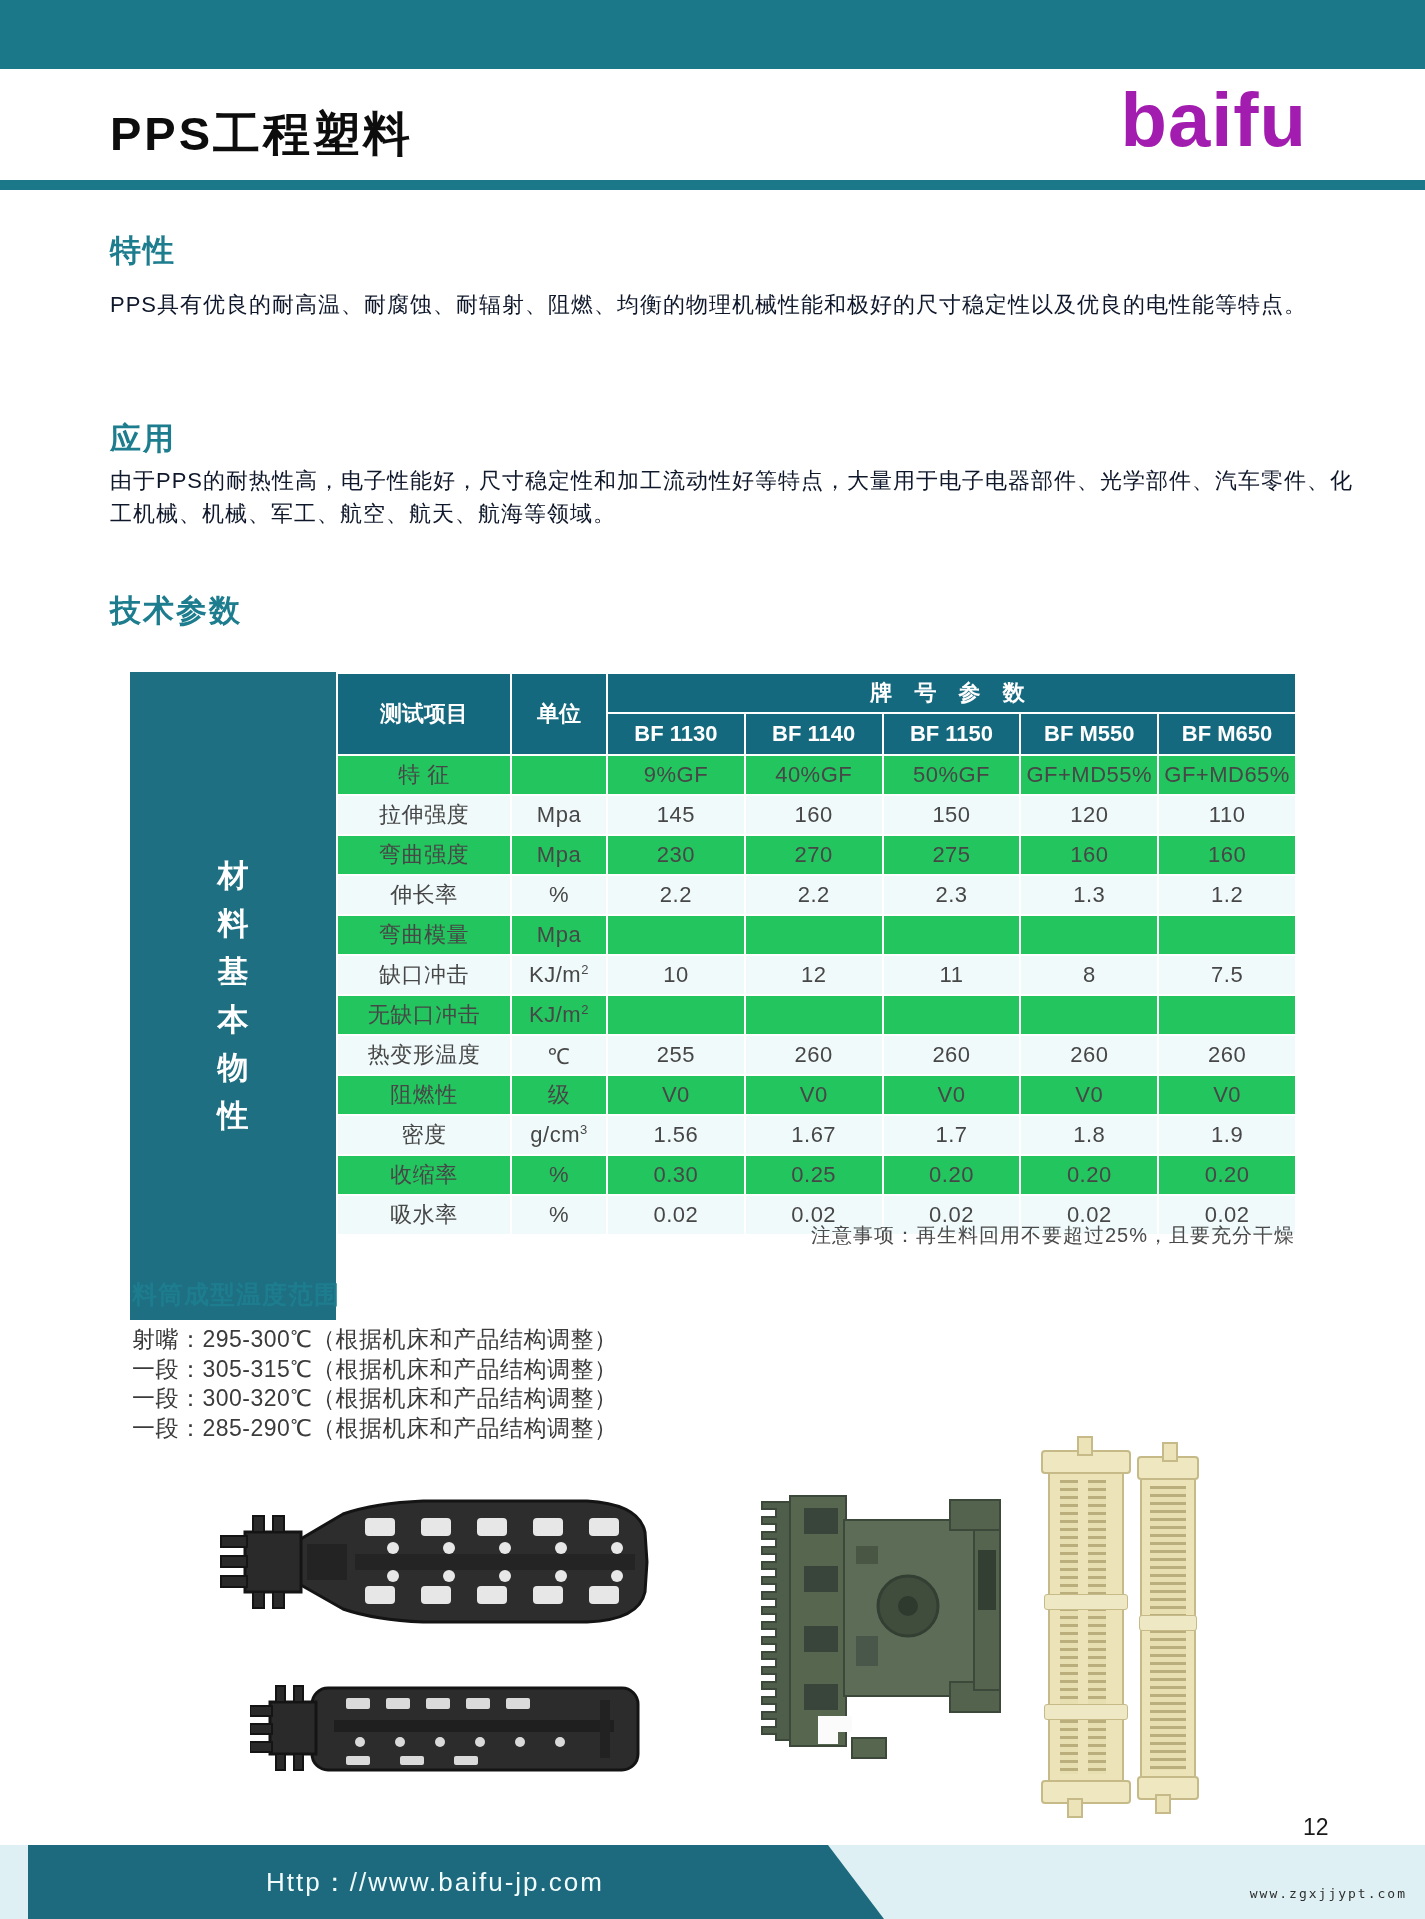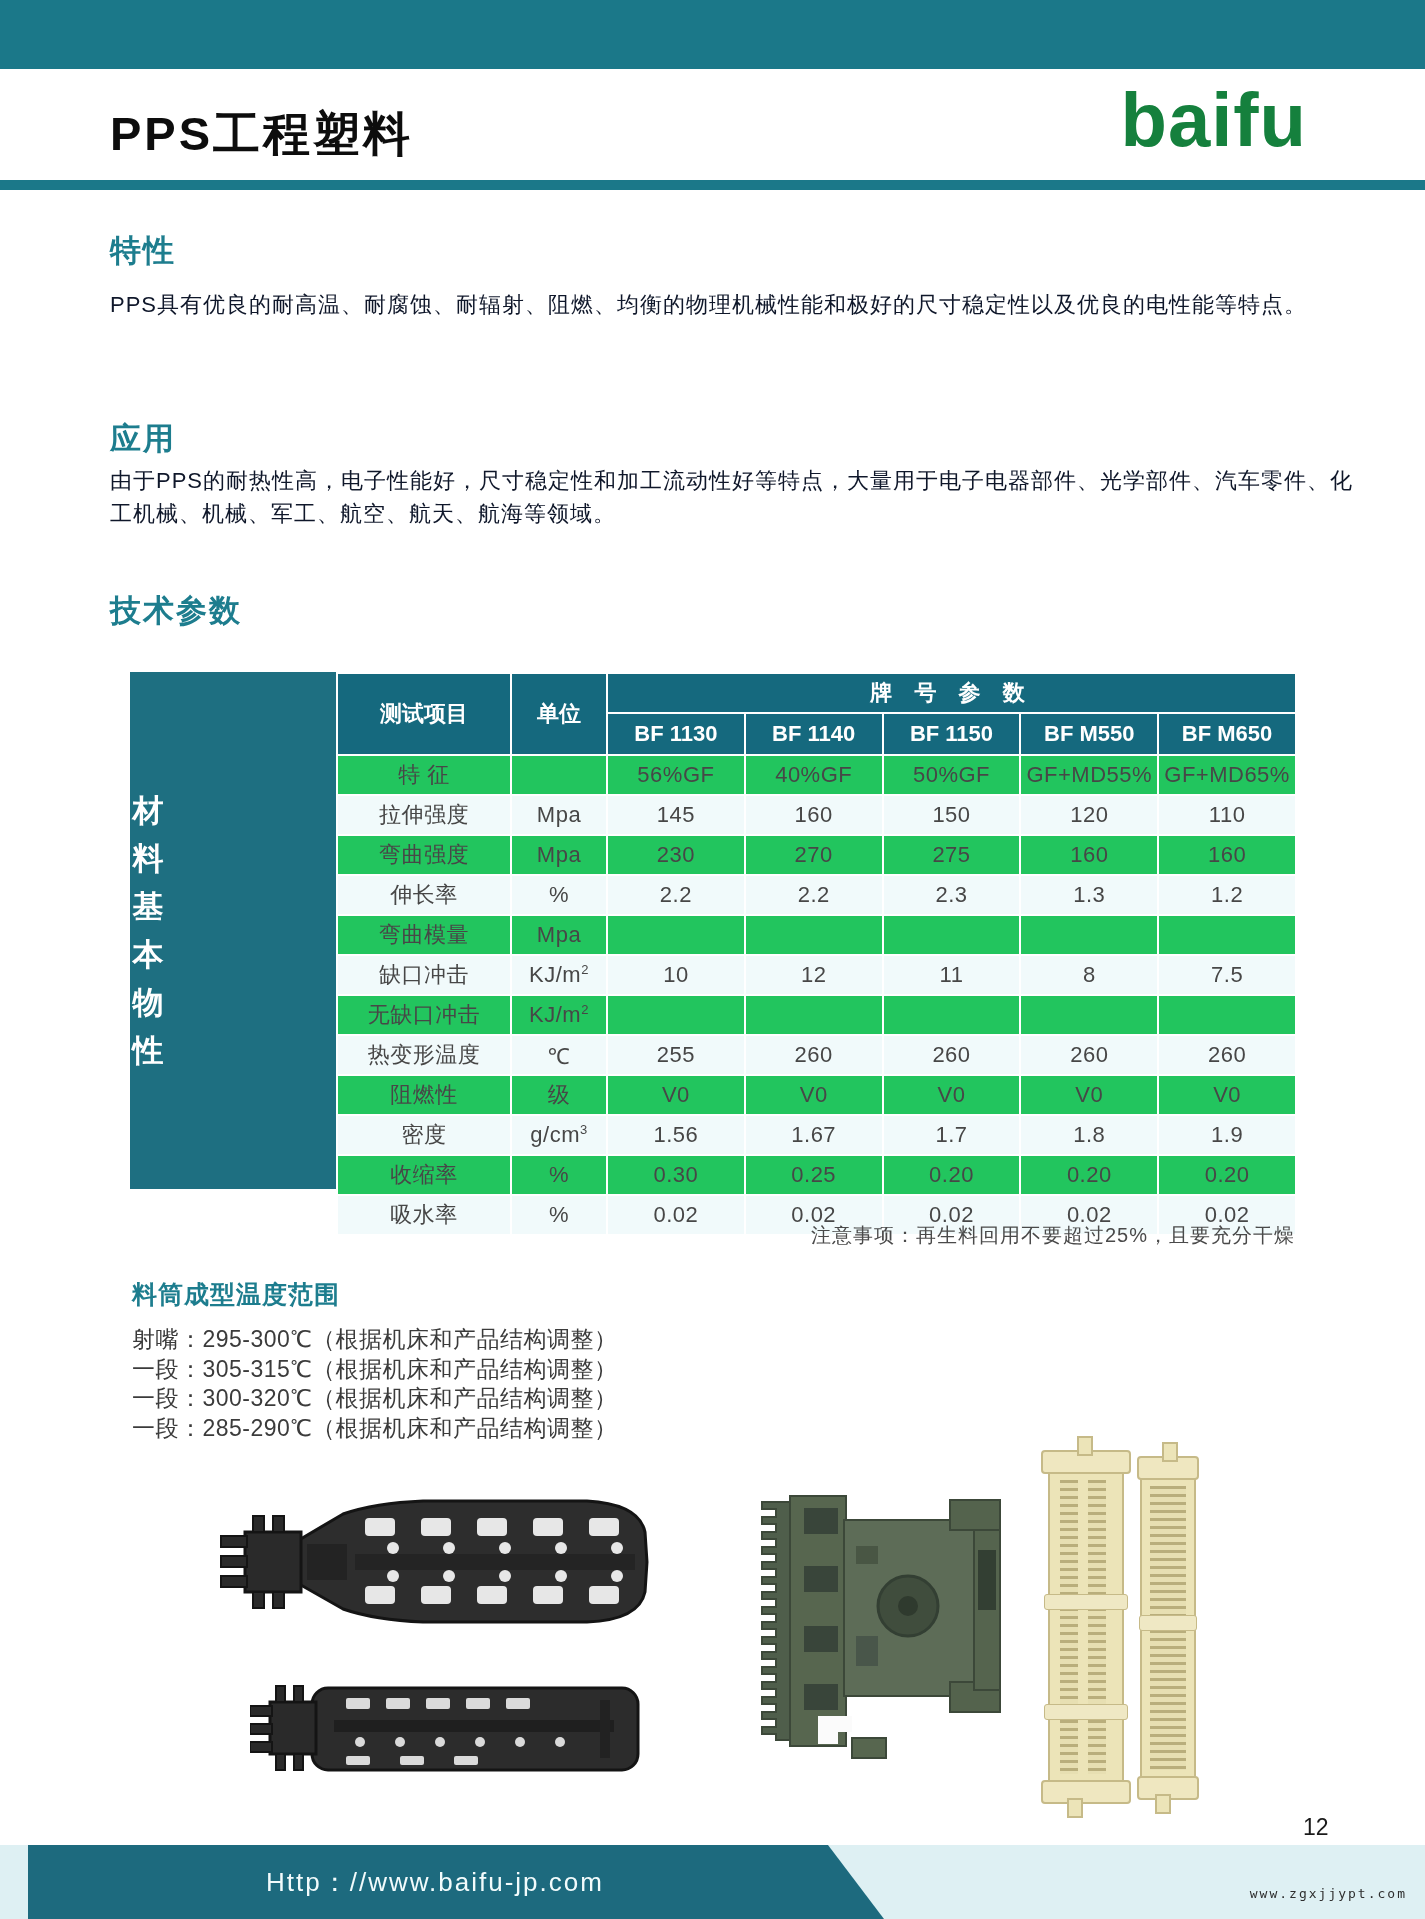--- a/index.html
+++ b/index.html
@@ -2,33 +2,33 @@
 <html><head>
 <meta charset="utf-8">
 <style>
   html,body{margin:0;padding:0;background:#ffffff;}
   .page{position:relative;width:1425px;height:1919px;background:#fff;overflow:hidden;
         font-family:"Liberation Sans",sans-serif;color:#3a3a3a;}
 
   
   .topband{position:absolute;left:0;top:0;width:1425px;height:69px;background:#1b7889;}
   .title{position:absolute;left:110px;top:103px;font-size:47px;font-weight:bold;color:#0d0d0d;letter-spacing:3px;}
-  .logo{position:absolute;right:118px;top:76px;font-size:76px;font-weight:bold;color:#15803d;letter-spacing:1px;}
+  .logo{position:absolute;right:118px;top:76px;font-size:76px;font-weight:bold;color:#a21caf;letter-spacing:1px;}
   .divider{position:absolute;left:0;top:180px;width:1425px;height:10px;background:#1b7889;}
 
   
   .h-teal{position:absolute;font-weight:bold;color:#1d7d8e;}
   .h-big{font-size:31px;letter-spacing:2px;}
   .h-sub{font-size:25px;letter-spacing:1px;}
   .para{position:absolute;font-size:22px;line-height:33px;color:#0f172a;letter-spacing:1px;width:1250px;}
 
   
   .tablewrap{position:absolute;left:130px;top:672px;width:1165px;}
-  .sidepanel{position:absolute;left:0;top:0;width:206px;height:517px;background:#1e6f81;
-             display:flex;align-items:center;}
+  .sidepanel{position:absolute;left:0;top:0;width:206px;height:648px;background:#1e6f81;
+             display:flex;align-items:center;justify-content:center;}
   .vtext{width:36px;color:#fff;font-size:31px;font-weight:bold;line-height:48px;
          word-break:break-all;text-align:center;}
   table.spec{position:absolute;left:206px;top:0;border-collapse:collapse;table-layout:fixed;width:959px;}
   table.spec th,table.spec td{border:2px solid #ffffff;text-align:center;vertical-align:middle;}
   table.spec th{background:#15697e;color:#ffffff;font-size:22px;font-weight:bold;}
   th.c-group{height:36px;letter-spacing:8px;}
   tr.gradesrow th{height:38px;}
   table.spec td{height:36px;font-size:22px;color:#474747;letter-spacing:0.5px;}
   tr.tint td{background:#22c55e;}
   tr.lite td{background:#f1fafb;}
@@ -116,21 +116,21 @@
             <th>BF 1140</th>
             <th>BF 1150</th>
             <th>BF M550</th>
             <th>BF M650</th>
           </tr>
       </thead>
       <tbody>
           <tr class="tint">
             <td class="lbl">特 征</td>
             <td class="unit"><span></span><sup></sup></td>
-            <td>56%GF</td>
+            <td>9%GF</td>
             <td>40%GF</td>
             <td>50%GF</td>
             <td>GF+MD55%</td>
             <td>GF+MD65%</td>
           </tr>
           <tr class="lite">
             <td class="lbl">拉伸强度</td>
             <td class="unit"><span>Mpa</span><sup></sup></td>
             <td>145</td>
             <td>160</td>

